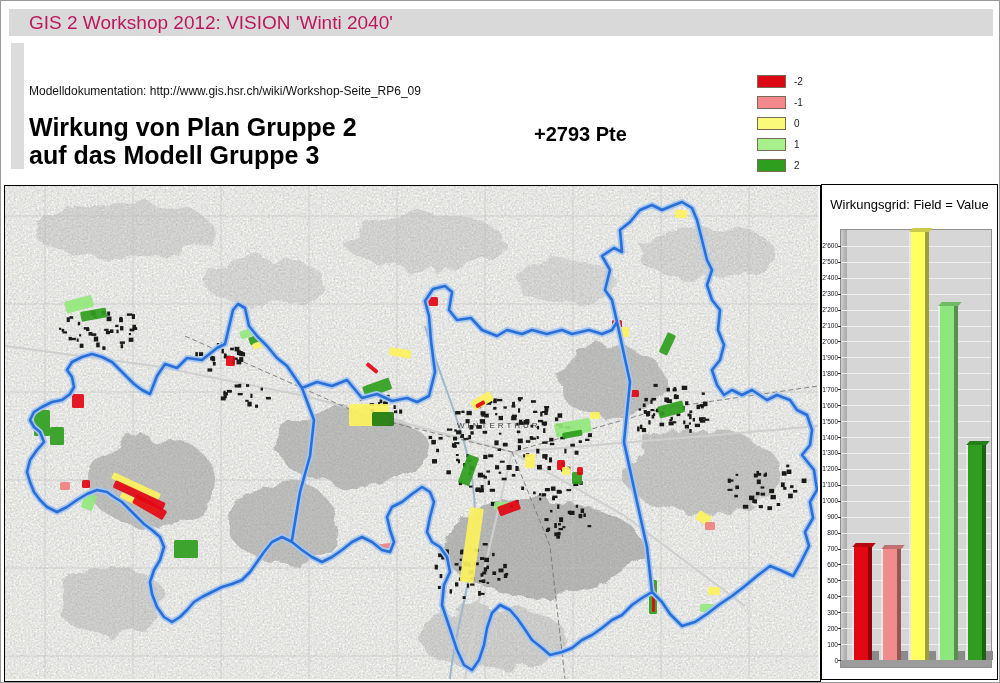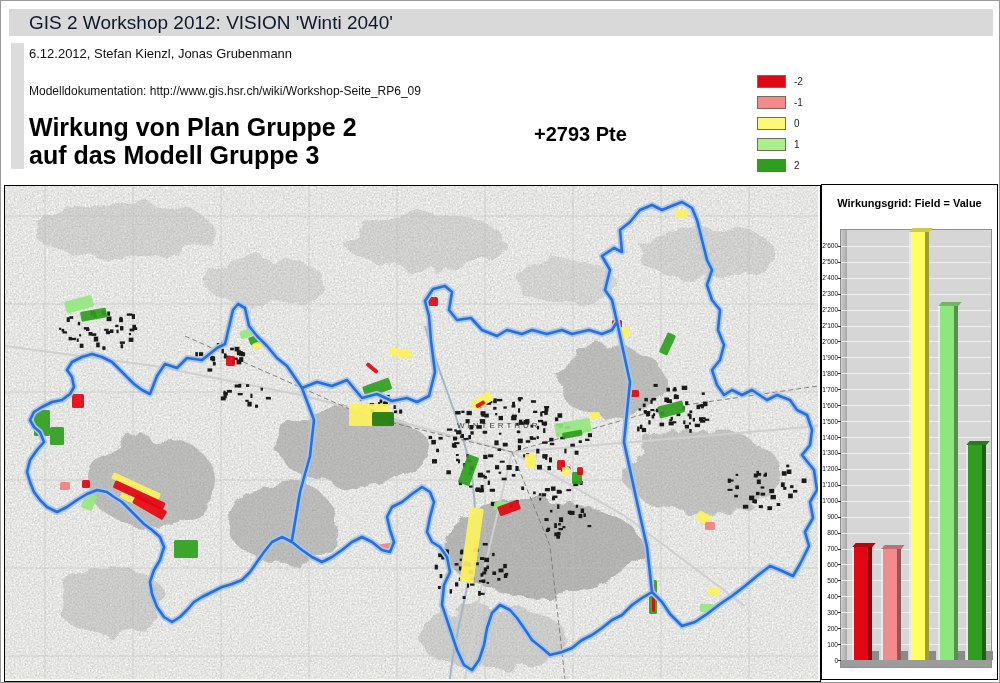--- a/index.html
+++ b/index.html
@@ -1,36 +1,36 @@
 <!DOCTYPE html>
 <html><head>
 <meta charset="utf-8">
 <style>
   html,body{margin:0;padding:0;background:#fff;}
   #page{position:relative;width:1000px;height:683px;background:#fff;border:1px solid #9a9a9a;
         box-sizing:border-box;font-family:"Liberation Sans",sans-serif;overflow:hidden;}
   
   #header-bar{position:absolute;left:8px;top:8px;width:984px;height:27px;background:#d9d9d9;}
-  #header-title{position:absolute;left:20px;top:3px;font-size:19px;color:#0f172a;white-space:nowrap;}
+  #header-title{position:absolute;left:20px;top:3px;font-size:19px;color:#be185d;white-space:nowrap;}
   #left-strip{position:absolute;left:10px;top:42px;width:13px;height:126px;background:#dcdcdc;}
   #subtitle{position:absolute;left:28px;top:45px;font-size:13px;color:#111;}
   #doc-line{position:absolute;left:28px;top:83px;font-size:12px;color:#111;}
   #main-title{position:absolute;left:28px;top:112px;font-size:25px;font-weight:bold;color:#000;line-height:28px;}
   #score{position:absolute;left:533px;top:122px;font-size:20px;font-weight:bold;color:#000;}
   
   #legend{position:absolute;left:756px;top:74px;}
   .legend-row{display:flex;align-items:center;height:13px;margin-bottom:8px;}
   .legend-swatch{width:29px;height:13px;border:1px solid #7a6a5a;box-sizing:border-box;}
   .legend-label{margin-left:8px;font-size:10px;color:#222;}
   
   #map-frame{position:absolute;left:3px;top:184px;width:815px;height:495px;border:1px solid #000;background:#f7f7f4;}
   #map-svg{display:block;width:813px;height:493px;}
   
   #chart-panel{position:absolute;left:820px;top:183px;width:177px;height:496px;background:#fff;border:1px solid #000;box-sizing:border-box;}
-  #chart-title{position:absolute;left:0;top:12px;width:100%;text-align:center;font-size:11px;font-weight:bold;color:#000;}
+  #chart-title{position:absolute;left:0;top:12px;width:100%;text-align:center;font-size:13px;font-weight:normal;color:#000;}
   #plot{position:absolute;left:18px;top:44px;width:150px;height:437px;background:#d6d6d6;border:1px solid #8f8f8f;}
   .gridline{position:absolute;left:0;width:100%;height:1px;background:#efefef;}
   .tick-label{position:absolute;left:-20px;width:17px;text-align:right;font-size:6.5px;color:#111;line-height:7px;}
   .tick-mark{position:absolute;left:-3px;width:3px;height:1px;background:#333;}
   #left-wall{position:absolute;left:0;top:0;width:6px;height:437px;background:linear-gradient(90deg,#cdcdcd,#a8a8a8);}
   #floor{position:absolute;left:0;top:430px;width:100%;height:7px;background:#9c9c9c;}
   .bar-shadow{position:absolute;width:9px;height:9px;top:421px;background:#8a8a8a;}
   .chart-bar{position:absolute;bottom:7px;width:20px;}
   .bar-body{position:absolute;left:0;bottom:0;width:100%;height:100%;}
   .bar-side{position:absolute;right:0;top:0;width:4px;height:100%;filter:brightness(.62);}
@@ -38,21 +38,20 @@
 </style>
 </head>
 <body>
 
 <div id="page">
 
   <div id="header-bar">
     <div id="header-title">GIS 2 Workshop 2012: VISION 'Winti 2040'</div>
   </div>
   <div id="left-strip"></div>
-  <div id="subtitle">6.12.2012, Stefan Kienzl, Jonas Grubenmann</div>
   <div id="doc-line">Modelldokumentation: http://www.gis.hsr.ch/wiki/Workshop-Seite_RP6_09</div>
   <div id="main-title">
     <div>Wirkung von Plan Gruppe 2</div>
     <div>auf das Modell Gruppe 3</div>
   </div>
   <div id="score">+2793 Pte</div>
 
   <div id="legend">
       <div class="legend-row">
         <div class="legend-swatch" style="background: rgb(220, 8, 20);"></div>

